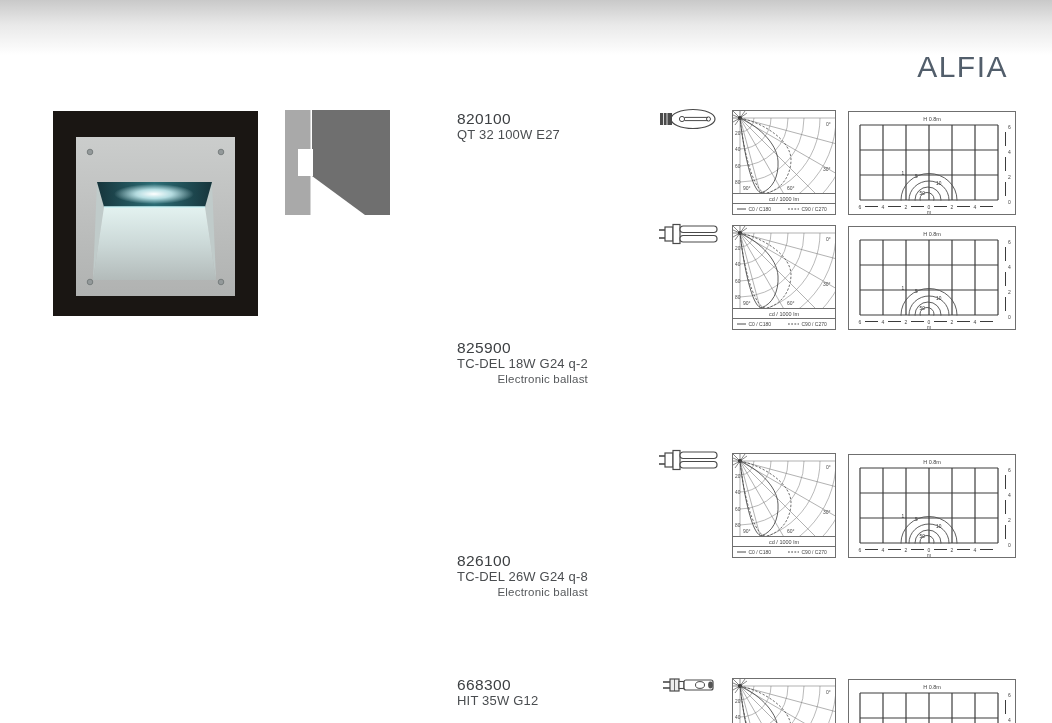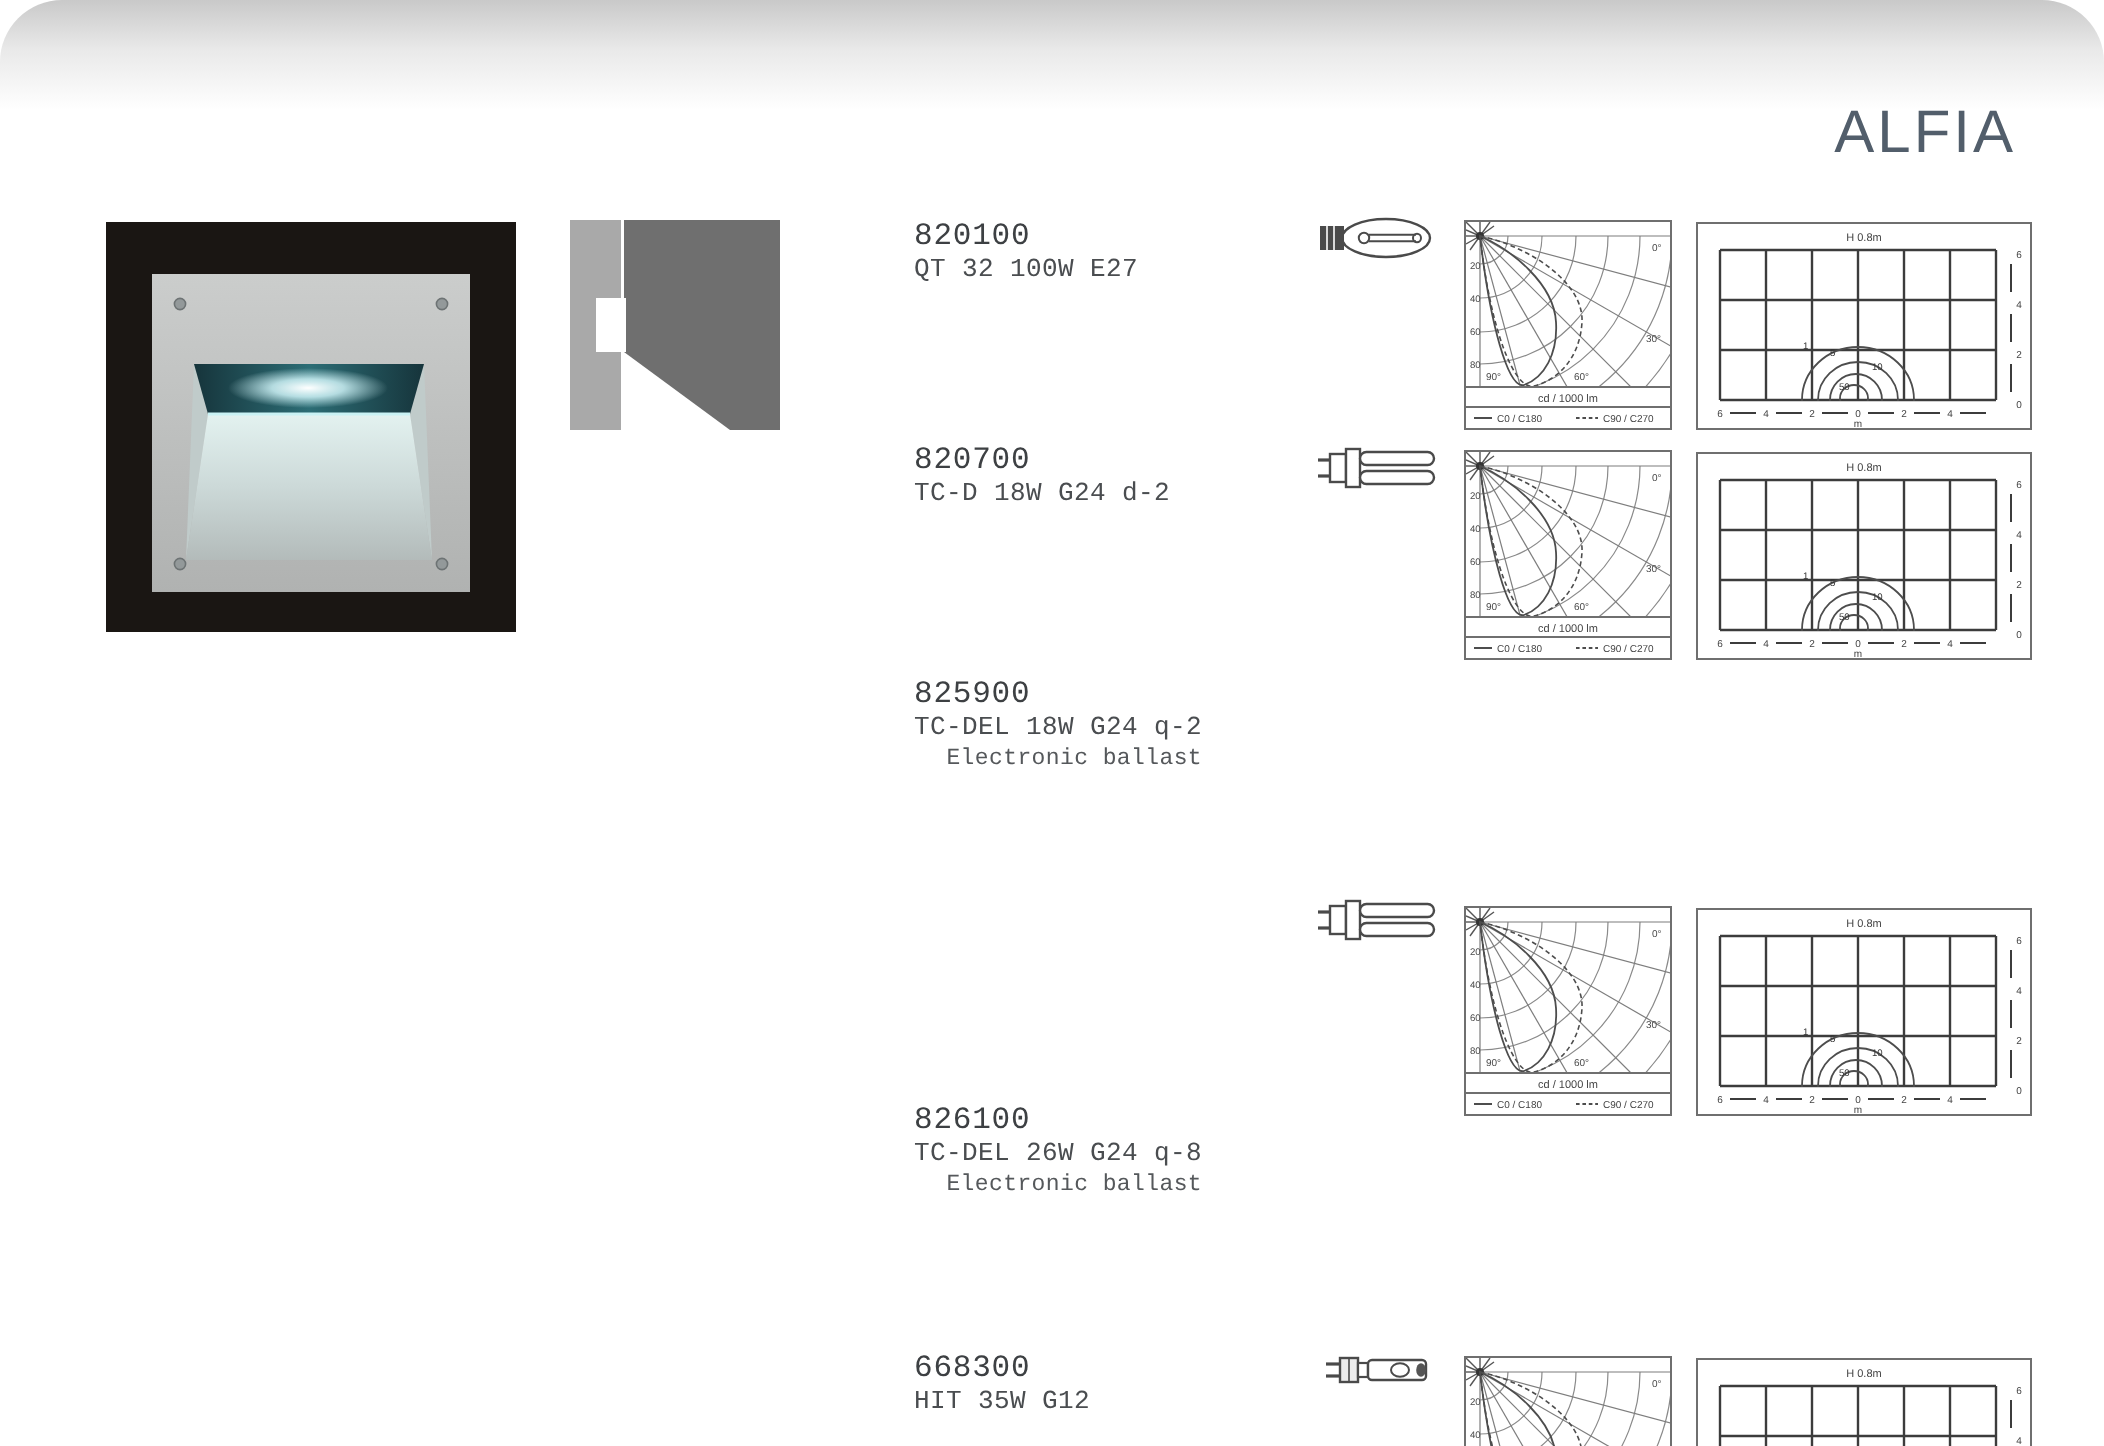--- a/index.html
+++ b/index.html
@@ -1,24 +1,24 @@
 <!DOCTYPE html>
 <html><head>
 <meta charset="utf-8">
 <style>
   html,body{margin:0;padding:0;background:#fff;}
   .page{position:relative;width:1052px;height:723px;background:#fff;overflow:hidden;
-        font-family:"Liberation Sans",sans-serif;border-radius:31px;}
+        font-family:"Liberation Sans",sans-serif;}
   .page-top-shade{position:absolute;top:0;left:0;width:1052px;height:55px;
         background:linear-gradient(180deg,#c9c9c9 0%,#e9e9e9 45%,#ffffff 100%);}
   .series-title{position:absolute;top:50px;right:44px;font-size:30px;font-weight:400;
         color:#525e6b;letter-spacing:1.5px;}
   .photo-wrap{position:absolute;left:53px;top:111px;width:205px;height:205px;}
   .mount-wrap{position:absolute;left:285px;top:110px;width:105px;height:105px;}
-  .product{position:absolute;left:457px;font-family:Liberation Mono, monospace;}
+  .product{position:absolute;left:457px;}
   .code{font-size:15.5px;font-weight:500;color:#3d4043;letter-spacing:.4px;line-height:17px;}
   .lamp{font-size:13px;color:#4a4d50;line-height:16px;letter-spacing:.2px;}
   .note{font-size:11.5px;color:#55585b;line-height:15px;letter-spacing:.2px;text-align:right;}
   .lampicon{position:absolute;}
   .dgslot{position:absolute;left:732px;width:284px;height:106px;}
   .dgslot svg{position:absolute;top:0;}
   .dgslot svg.polar{left:0;}
   .dgslot svg.isolux{left:116px;top:1px;}
   svg text{font-family:"Liberation Sans",sans-serif;}
 </style>
@@ -76,24 +76,20 @@
       <rect x="27" y="0" width="78" height="105" fill="#6f6f6f"></rect>
       <rect x="13" y="39" width="15" height="27" fill="#ffffff"></rect>
       <polygon points="27,66 27,105 80,105" fill="#ffffff"></polygon>
     </svg>
   </div>
 
   <div class="product" style="top:110px">
     <div class="code">820100</div>
     <div class="lamp">QT 32 100W E27</div>
   </div>
-  <div class="product" style="top:222px">
-    <div class="code">820700</div>
-    <div class="lamp">TC-D 18W G24 d-2</div>
-  </div>
   <div class="product" style="top:339px">
     <div class="code">825900</div>
     <div class="lamp">TC-DEL 18W G24 q-2</div>
     <div class="note">Electronic ballast</div>
   </div>
   <div class="product" style="top:552px">
     <div class="code">826100</div>
     <div class="lamp">TC-DEL 26W G24 q-8</div>
     <div class="note">Electronic ballast</div>
   </div>

